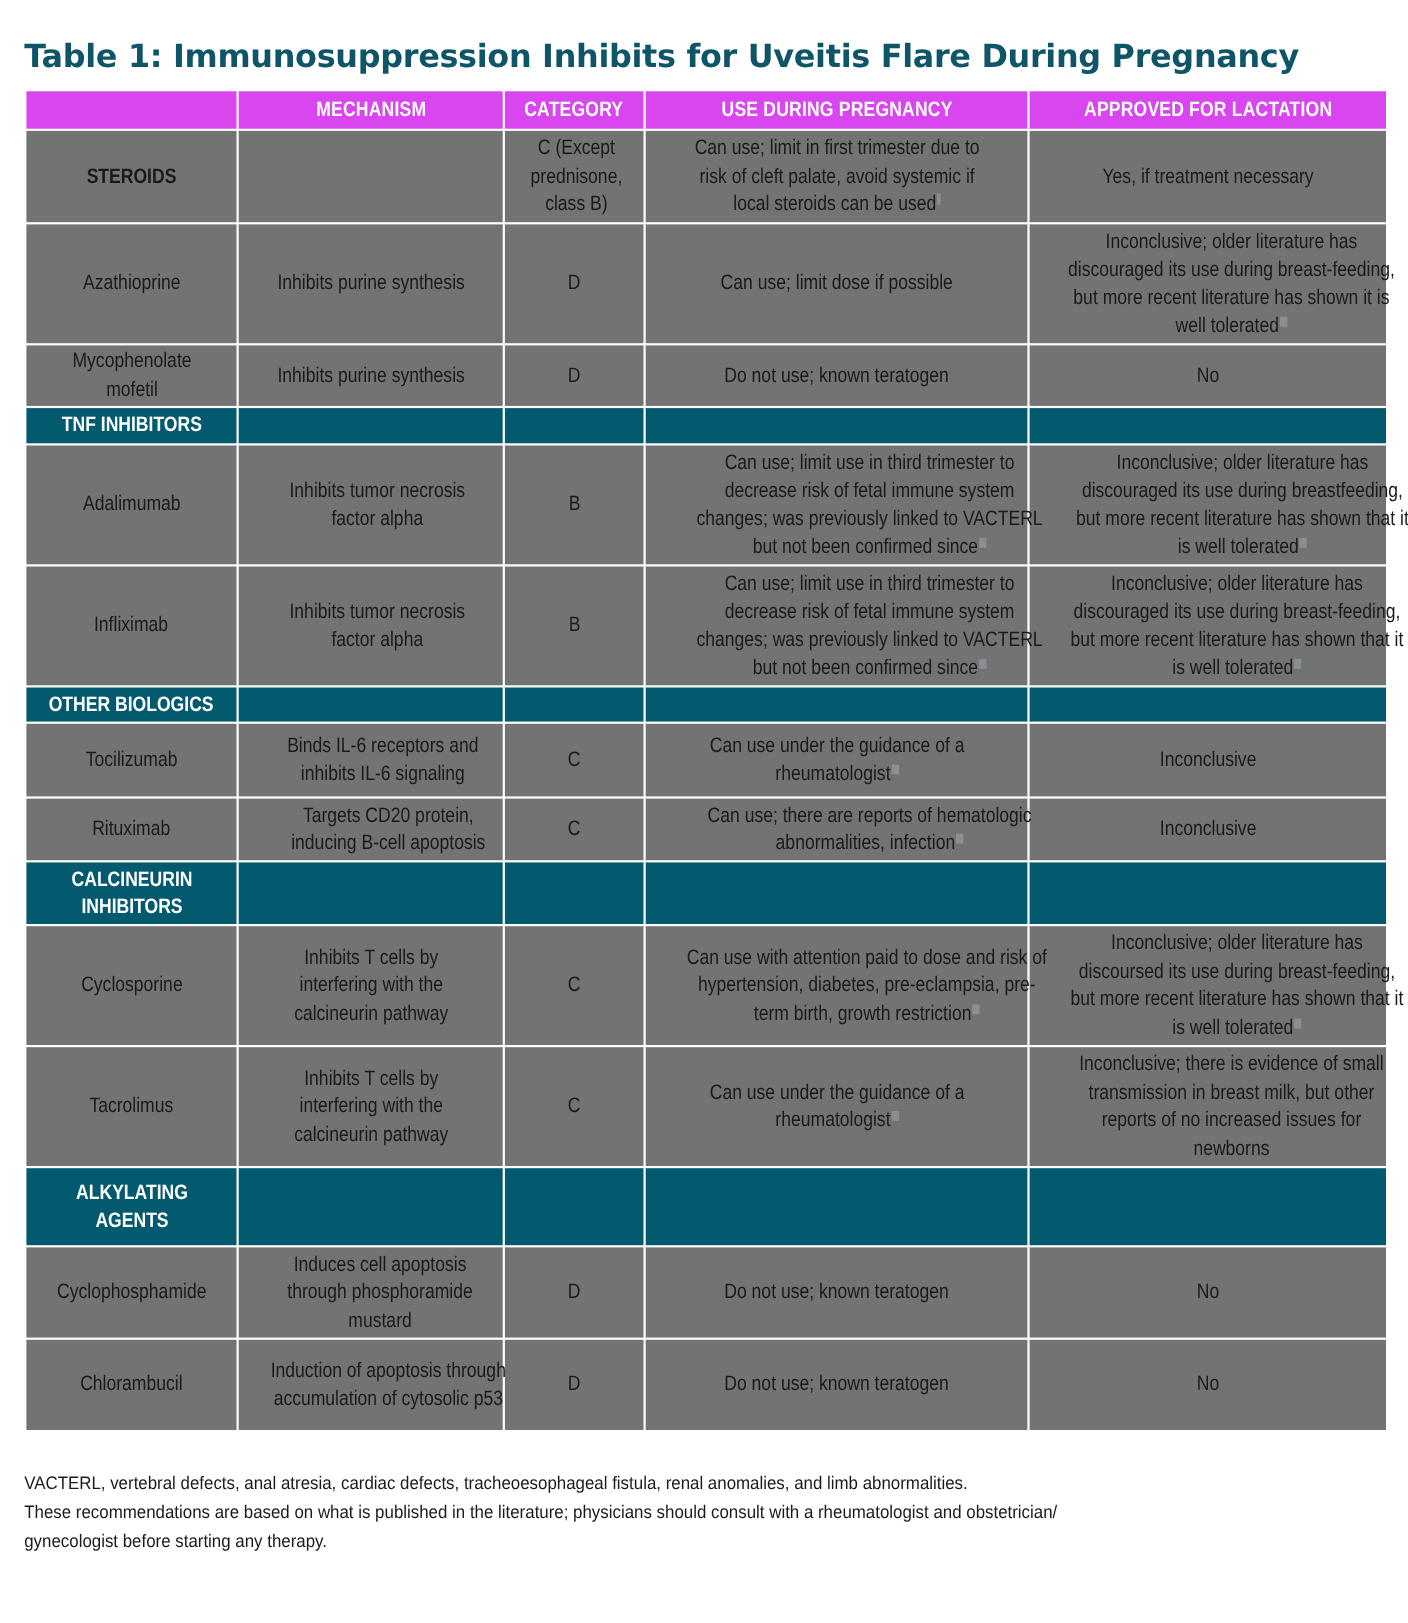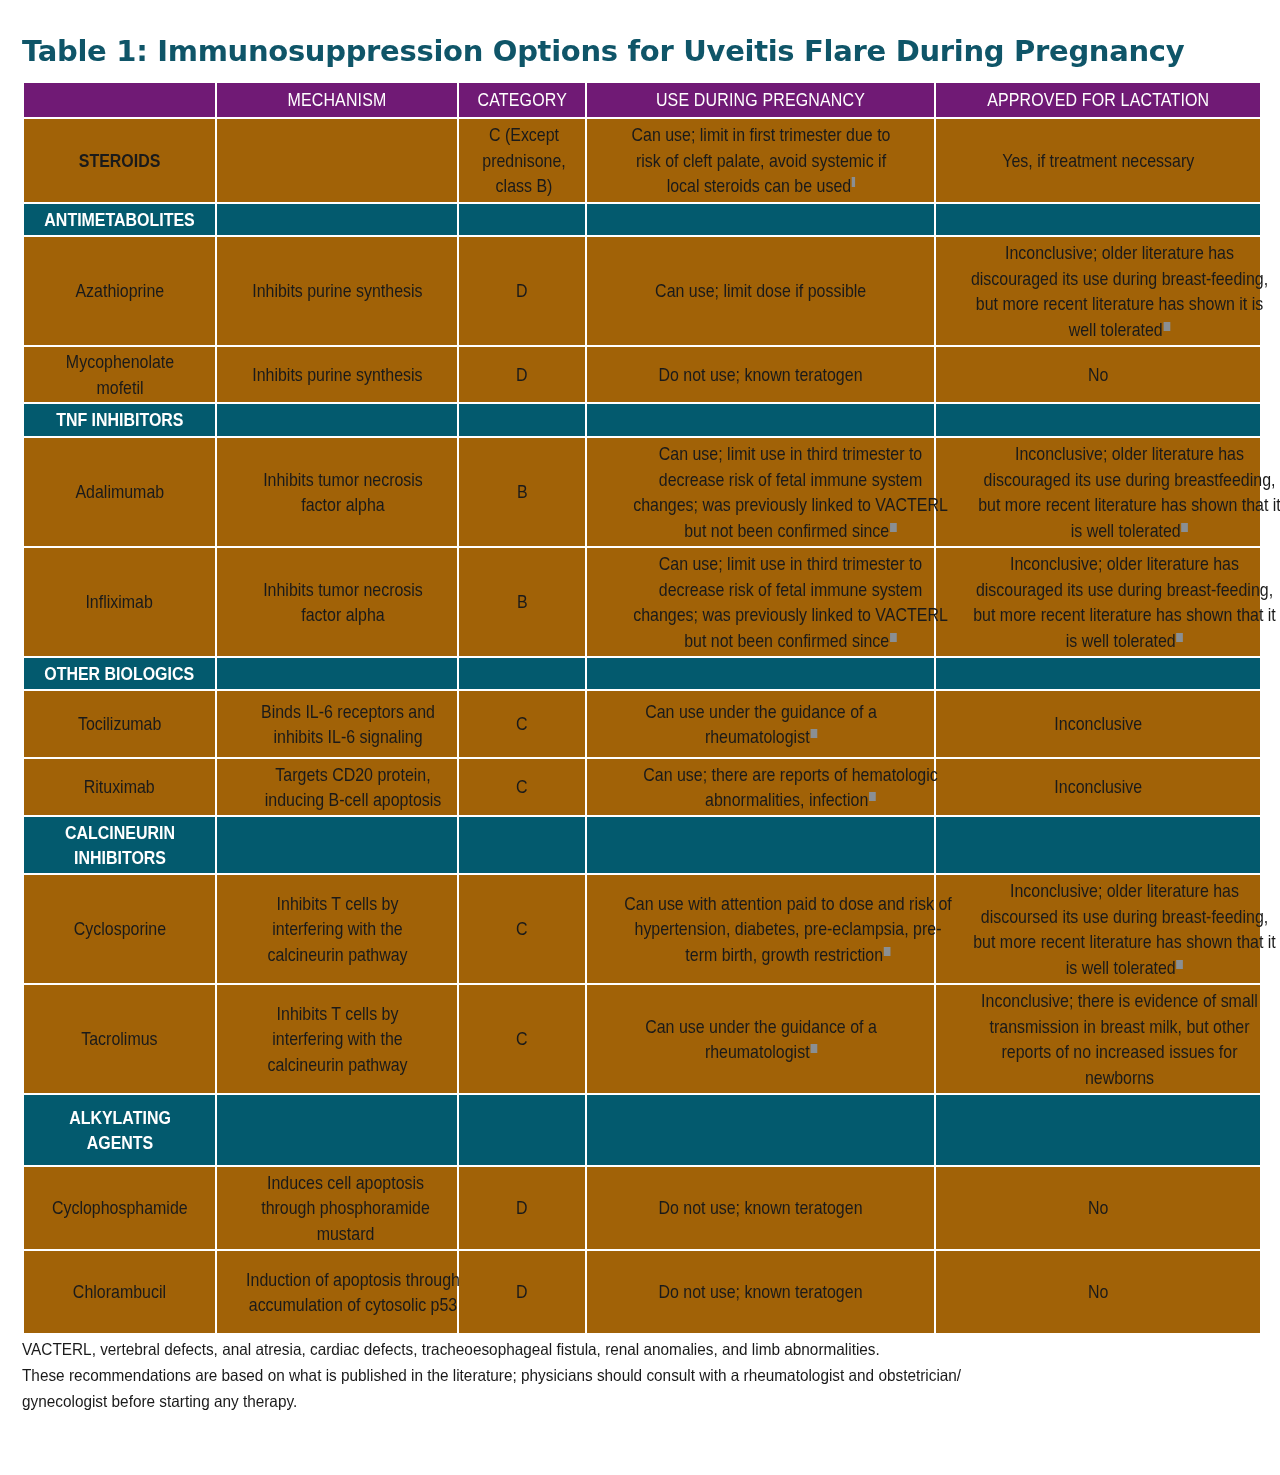--- a/index.html
+++ b/index.html
@@ -1,35 +1,35 @@
 <!DOCTYPE html>
 <html><head>
 <meta charset="utf-8">
 <style>
   html, body { margin:0; padding:0; background:#ffffff; }
   body { width:1280px; height:1475px; position:relative; overflow:hidden; font-family:"Liberation Sans", sans-serif; }
   .title { position:absolute; left:22px; top:34px; font-family:"DejaVu Sans", sans-serif; font-weight:bold; font-size:29px; color:#0f5568; letter-spacing:-0.3px; white-space:nowrap; }
   table.main { position:absolute; left:22px; top:81px; width:1238px; border-collapse:collapse; table-layout:fixed; }
   table.main td, table.main th { border:2px solid #ffffff; text-align:center; vertical-align:middle; padding:0 6px; font-family:"Liberation Sans", sans-serif; font-size:19px; line-height:25.5px; color:#1a1a1a; transform-origin:center; }
   .txt { display:inline-block; transform:scaleX(0.84); transform-origin:center; }
-  th { background:#701a75; color:#ffffff !important; font-weight:normal; height:34px; }
+  th { background:#d946ef; color:#ffffff !important; font-weight:bold; height:34px; }
   th .txt { letter-spacing:0.2px; }
-  tr.data td { background:#a16207; }
+  tr.data td { background:#737373; }
   tr.cat td { background:#035a6e; color:#ffffff; font-weight:bold; }
   tr.cat td.catname { padding:0 4px; }
   td.drug-steroids { font-weight:bold; }
   .ref { display:inline-block; width:8px; height:9px; background:#8a8f93; margin-left:1px; vertical-align:5px; }
   .ref.sm { width:4px; height:10px; }
   .foot { position:absolute; left:22px; top:1336px; width:1240px; font-family:Liberation Sans, sans-serif; font-size:16.5px; line-height:26px; color:#1a1a1a; }
   .foot .line { display:block; transform:scaleX(0.93); transform-origin:left; white-space:nowrap; }
 </style>
 </head>
 <body>
 
-<div class="title">Table 1: Immunosuppression Options for Uveitis Flare During Pregnancy</div>
+<div class="title">Table 1: Immunosuppression Inhibits for Uveitis Flare During Pregnancy</div>
 
 <table class="main">
   <colgroup>
     <col style="width:193px">
       <col style="width:242px">
       <col style="width:128px">
       <col style="width:349px">
       <col style="width:326px">
   </colgroup>
   <thead>
@@ -44,27 +44,20 @@
   <tbody>
 
     <tr class="data" style="height:85px">
       <td class="drug-steroids"><span class="txt">STEROIDS</span></td>
       <td><span class="txt"></span></td>
       <td><span class="txt" style="width:118px">C (Except prednisone, class B)</span></td>
       <td><span class="txt" style="width:330px"><span>Can use; limit in first trimester due to risk of cleft palate, avoid systemic if local steroids can be used</span><span class="ref sm"></span></span></td>
       <td><span class="txt">Yes, if treatment necessary</span></td>
     </tr>
 
-    <tr class="cat" style="height:33px">
-      <td class="catname"><span class="txt">ANTIMETABOLITES</span></td>
-        <td></td>
-        <td></td>
-        <td></td>
-        <td></td>
-    </tr>
     <tr class="data" style="height:110px">
       <td><span class="txt">Azathioprine</span></td>
       <td><span class="txt">Inhibits purine synthesis</span></td>
       <td><span class="txt">D</span></td>
       <td><span class="txt">Can use; limit dose if possible</span></td>
       <td><span class="txt" style="width:355px"><span>Inconclusive; older literature has discouraged its use during breast-feeding, but more recent literature has shown it is well tolerated</span><span class="ref"></span></span></td>
     </tr>
     <tr class="data" style="height:57px">
       <td><span class="txt" style="width:150px">Mycophenolate mofetil</span></td>
       <td><span class="txt">Inhibits purine synthesis</span></td>

